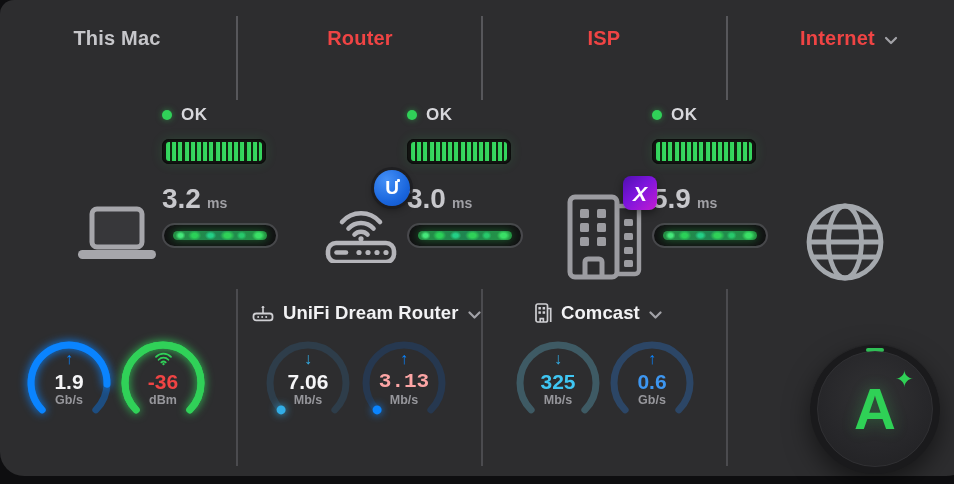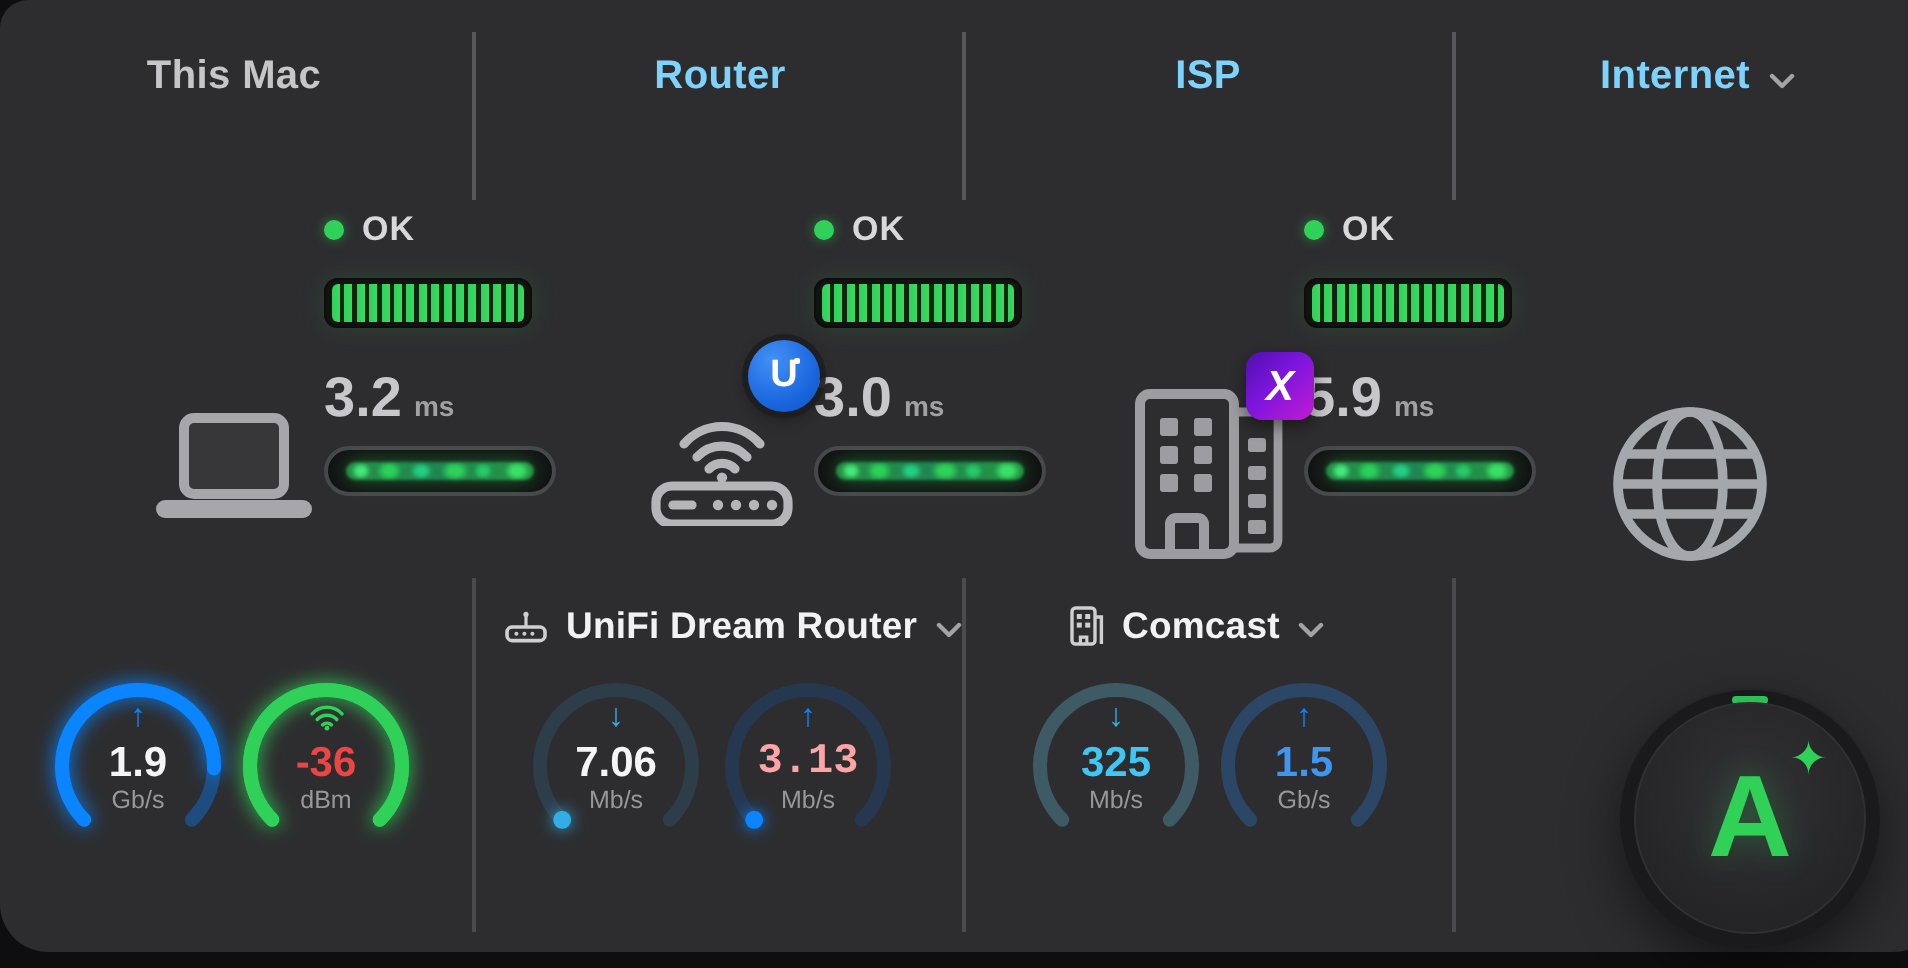--- a/index.html
+++ b/index.html
@@ -3,21 +3,21 @@
 <meta charset="utf-8">
 <style>
   html,body{margin:0;padding:0;background:#0e0e10;}
   body{width:954px;height:484px;position:relative;overflow:hidden;
        font-family:"Liberation Sans","DejaVu Sans",sans-serif;
        -webkit-font-smoothing:antialiased;}
   .panel{position:absolute;left:0;top:0;width:954px;height:476px;background:#2d2d2f;
          border-radius:14px 14px 34px 24px;padding-left:26px;}
   
   .col-label{position:absolute;top:27px;transform:translateX(-50%);
-             font-size:20px;font-weight:700;color:#7dd3fc;letter-spacing:.2px;
+             font-size:20px;font-weight:700;color:#ef4444;letter-spacing:.2px;
              display:flex;align-items:center;gap:9px;white-space:nowrap;}
   .col-label.bright{color:#c6c6ca;}
   .chev{color:#a2a2a7;display:inline-flex;margin-top:3px;}
   
   .vdiv{position:absolute;width:1.5px;background:#57575b;}
   .vdiv.top{top:16px;height:84px;}
   .vdiv.bot{top:289px;height:177px;background:#4b4b4f;}
   
   .link-stack{position:absolute;top:104px;width:150px;display:flex;flex-direction:column;}
   .status-row{display:flex;align-items:center;gap:9px;height:22px;}
@@ -60,21 +60,21 @@
   
   .section-label{position:absolute;top:299px;height:28px;display:flex;align-items:center;gap:9px;cursor:default;}
   .section-label .txt{font-size:18.5px;font-weight:700;color:#f2f2f4;letter-spacing:.1px;white-space:nowrap;}
   .mini-icon{display:inline-flex;color:#cfcfd3;}
   
   .gauge{position:absolute;top:337px;width:92px;height:92px;}
   .gauge-arc{position:absolute;inset:0;}
   .gauge-body{position:absolute;inset:0;display:flex;flex-direction:column;align-items:center;padding-top:13px;box-sizing:border-box;}
   .gauge-icon{height:17px;font-size:16px;font-weight:700;line-height:17px;display:flex;align-items:center;}
   .gauge-value{margin-top:3px;font-size:21px;font-weight:700;color:#f5f5f7;line-height:23px;}
-  .gauge-unit{font-size:12.5px;font-weight:400;color:#97979c;line-height:15px;}
+  .gauge-unit{font-size:12.5px;font-weight:700;color:#97979c;line-height:15px;}
   
   .grade{position:absolute;left:810px;top:344px;width:130px;height:130px;border-radius:50%;
          background:#1a1a1c;box-shadow:0 10px 26px rgba(0,0,0,.5), inset 0 1px 0 rgba(255,255,255,.05);cursor:pointer;}
   .grade-inner{position:absolute;inset:7px;border-radius:50%;border:1px solid #303033;
          background:radial-gradient(circle at 50% 40%, #323234 0%, #27272a 58%, #202022 100%);
          display:flex;align-items:center;justify-content:center;}
   .grade-tick{position:absolute;top:4px;left:50%;transform:translateX(-50%);width:18px;height:3.5px;border-radius:2px;background:#2fbf55;}
   .grade-letter-wrap{position:relative;line-height:1;}
   .grade-letter{font-size:58px;font-weight:800;color:#2fd156;text-shadow:0 0 16px rgba(47,209,86,.3);}
   .grade-sparkle{position:absolute;top:-12px;right:-18px;font-size:23px;color:#2fd156;}
@@ -318,21 +318,21 @@
       <span class="gauge-value" style="color: rgb(63, 198, 243);">325</span>
       <span class="gauge-unit">Mb/s</span>
     </div>
   </div>
   <div class="gauge" style="left:606px">
     <div class="gauge-arc"><svg width="92" height="92" viewBox="0 0 92 92" style="overflow:visible">
           <path d="M 19.13 72.87 A 38 38 0 0 1 19.13 19.13 A 38 38 0 0 1 72.87 19.13 A 38 38 0 0 1 72.87 72.87" fill="none" stroke="#2c4666" stroke-width="7" stroke-linecap="round"></path>
         </svg></div>
     <div class="gauge-body">
       <span class="gauge-icon" style="color: rgb(10, 132, 255);">↑</span>
-      <span class="gauge-value" style="color: rgb(61, 150, 240);">1.5</span>
+      <span class="gauge-value" style="color: rgb(61, 150, 240);">0.6</span>
       <span class="gauge-unit">Gb/s</span>
     </div>
   </div>
 
   <div class="grade">
     <div class="grade-tick"></div>
     <div class="grade-inner">
       <span class="grade-letter-wrap">
         <span class="grade-letter">A</span>
         <span class="grade-sparkle">✦</span>

